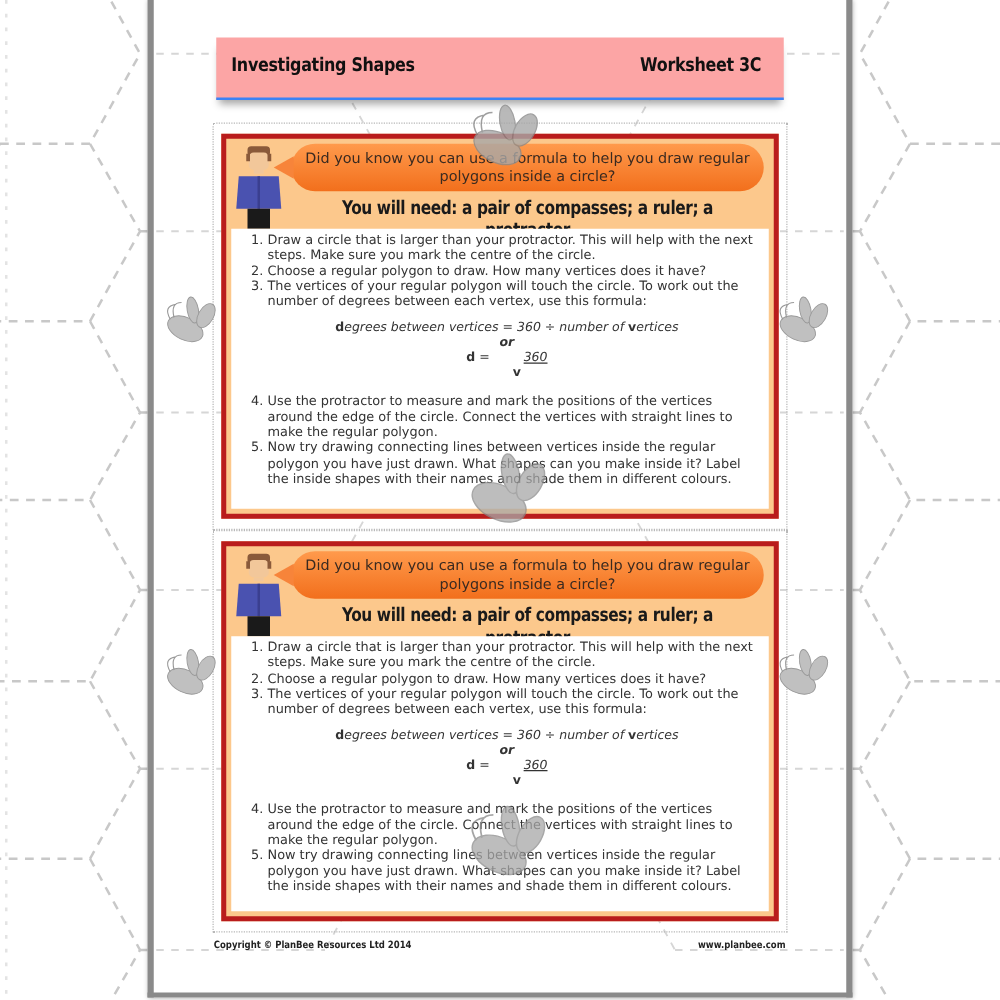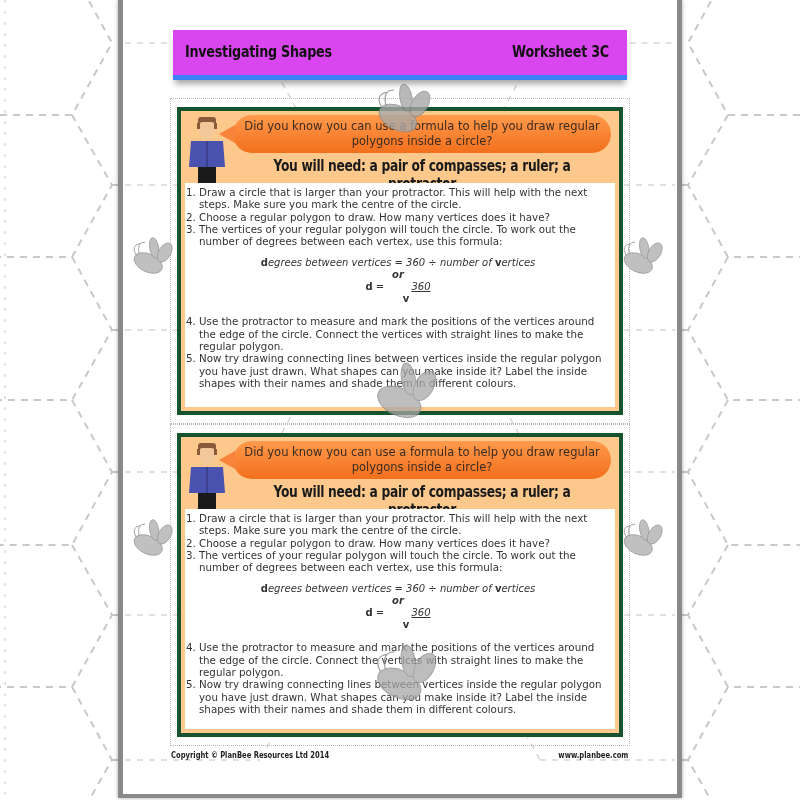--- a/index.html
+++ b/index.html
@@ -11,40 +11,40 @@
     .hex-bg { position: absolute; left: 0; top: 0; width: 800px; height: 800px; z-index: 0; }
     .page {
       position: absolute; left: 118px; top: 0; width: 564px; height: 798px;
       background: #ffffff;
       border-left: 5px solid #8a8a8a; border-right: 5px solid #8a8a8a; border-bottom: 4px solid #8a8a8a;
       box-shadow: 0 0 4px rgba(0,0,0,0.35);
       z-index: 1; box-sizing: border-box;
     }
     .header-bar {
       position: absolute; left: 173px; top: 30px; width: 454px; height: 50px;
-      background: #d946ef; z-index: 3;
+      background: #fca5a5; z-index: 3;
       box-shadow: 0 6px 6px -2px rgba(0,0,0,0.35);
-      border-bottom: 5px solid #3b82f6;
+      border-bottom: 2px solid #3b82f6;
       box-sizing: border-box;
     }
     .header-title, .header-sheet {
       position: absolute; top: 13px;
       font-family: "DejaVu Sans", sans-serif; font-weight: bold; font-size: 15px;
       color: #111; letter-spacing: -0.3px; transform: scaleX(0.85);
     }
     .header-title { left: 12px; transform-origin: left center; }
     .header-sheet { right: 18px; transform-origin: right center; }
 
     .card-frame {
       position: absolute; left: 170px; width: 460px;
       border: 1px dotted #b8b8b8; z-index: 2; box-sizing: border-box;
     }
     .card {
       position: absolute; left: 6px; right: 6px; top: 8px; bottom: 8px;
-      background: #fcc88c; border: 4px solid #14532d; box-sizing: border-box;
+      background: #fcc88c; border: 4px solid #b91c1c; box-sizing: border-box;
     }
     .avatar { position: absolute; left: 4px; top: 4px; width: 44px; height: 70px; }
     .bubble {
       position: absolute; left: 52px; top: 4px; right: 8px; height: 38px;
       background: linear-gradient(#ff9a4c, #f26f1c);
       border-radius: 20px;
       color: #3a2a20; font-size: 11.5px; text-align: center; line-height: 15px;
       padding-top: 4px; box-sizing: border-box;
     }
     .bubble::before {
@@ -52,21 +52,21 @@
       border-top: 9px solid transparent; border-bottom: 9px solid transparent;
       border-right: 16px solid #f7843a;
     }
     .need {
       position: absolute; left: 52px; right: 8px; top: 46px;
       text-align: center; font-weight: bold; font-size: 15px; color: #1a1a1a;
       letter-spacing: -0.4px; transform: scaleX(0.82);
     }
     .content {
       position: absolute; left: 4px; right: 4px; top: 72px; bottom: 4px;
-      background: #ffffff; padding: 3px 6px 0 2px; box-sizing: border-box;
+      background: #ffffff; padding: 3px 6px 0 17px; box-sizing: border-box;
       font-size: 10.3px; line-height: 12.3px; color: #333;
     }
     .content ol { margin: 0; padding-left: 12px; }
     .content li { padding-left: 0; }
     .formula { text-align: center; margin: 10px 0 10px 0; font-size: 10px; line-height: 12px; }
     .formula .f1 { font-style: italic; }
     .formula b { font-style: normal; }
     .formula .or { font-weight: bold; font-style: italic; }
     .formula .frac u { font-style: italic; margin-left: 24px; }
     .footer-left, .footer-right {

